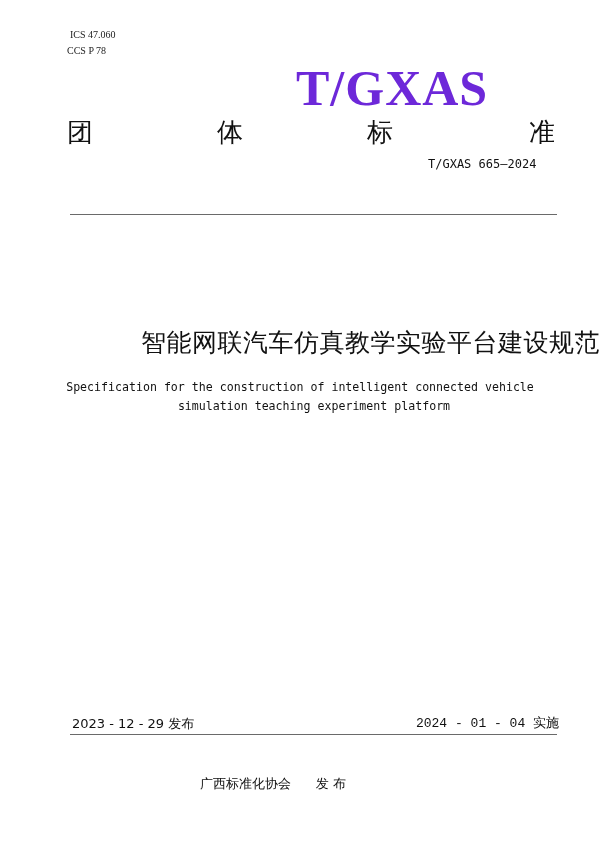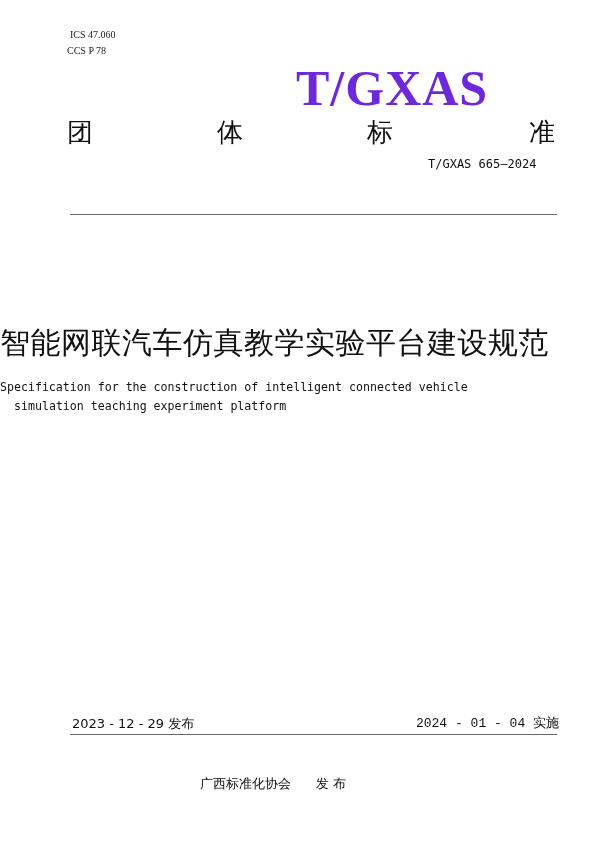--- a/index.html
+++ b/index.html
@@ -3,22 +3,22 @@
   <meta charset="utf-8">
   <style>
     html, body { margin: 0; padding: 0; background: #ffffff; }
     body { width: 600px; height: 849px; position: relative; overflow: hidden; color: #111; }
     .abs { position: absolute; }
     .meta { font-family: "Liberation Serif", serif; font-size: 10px; line-height: 12px; color: #222; }
     .logo { font-family: "Liberation Serif", serif; font-weight: bold; font-size: 50px; line-height: 50px; color: #6d28d9; letter-spacing: 1px; }
     .tuanti { font-family: "DejaVu Sans", sans-serif; font-size: 26px; line-height: 30px; color: #111; }
     .std-no { font-family: "DejaVu Sans Mono", monospace; font-size: 12px; line-height: 14px; color: #111; }
     .rule { height: 1px; background: #6a6a6a; }
-    .title-zh { font-family: "DejaVu Sans", sans-serif; font-size: 30px; line-height: 30px; color: #111; width: 600px; text-align: left; left: 0; letter-spacing: 0.5px; }
-    .title-en { font-family: "DejaVu Sans Mono", monospace; font-size: 11.6px; line-height: 20px; color: #111; width: 600px; text-align: left; left: 0; }
+    .title-zh { font-family: "DejaVu Sans", sans-serif; font-size: 25px; line-height: 30px; color: #111; width: 600px; text-align: right; left: 0; letter-spacing: 0.5px; }
+    .title-en { font-family: "DejaVu Sans Mono", monospace; font-size: 11.6px; line-height: 20px; color: #111; width: 600px; text-align: center; left: 0; }
     .date { font-family: "DejaVu Sans", sans-serif; font-size: 13px; line-height: 16px; color: #111; }
     .publisher { font-family: "DejaVu Sans", sans-serif; font-size: 13px; line-height: 16px; color: #111; width: 546px; left: 0; text-align: center; white-space: pre; }
   </style>
 </head>
 <body>
 
 <div>
 
   <div class="abs meta" style="left:70px; top:29px;">ICS 47.060</div>
   <div class="abs meta" style="left:67px; top:45px;">CCS P 78</div>

